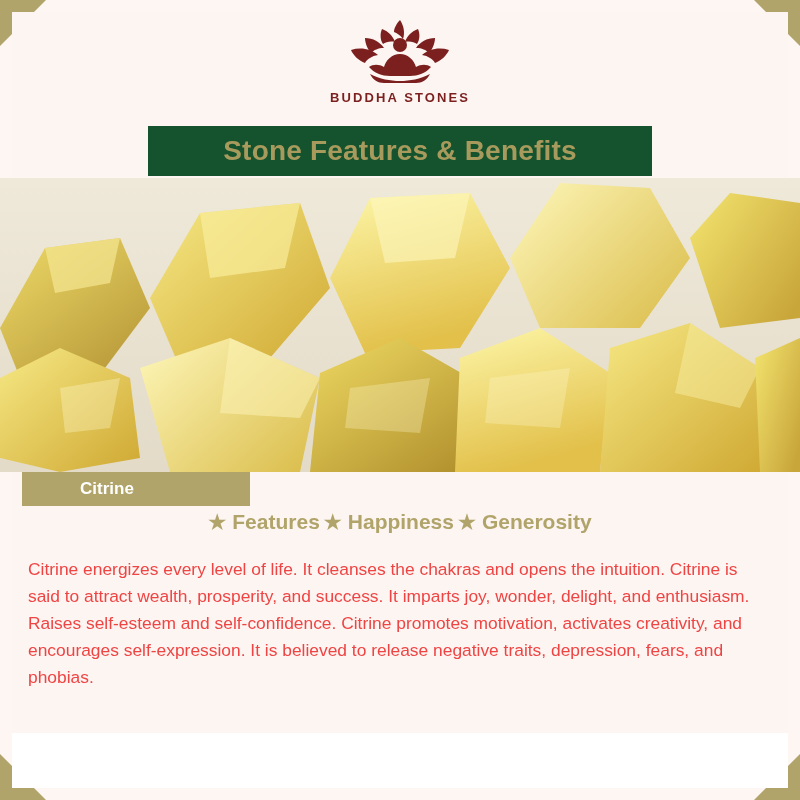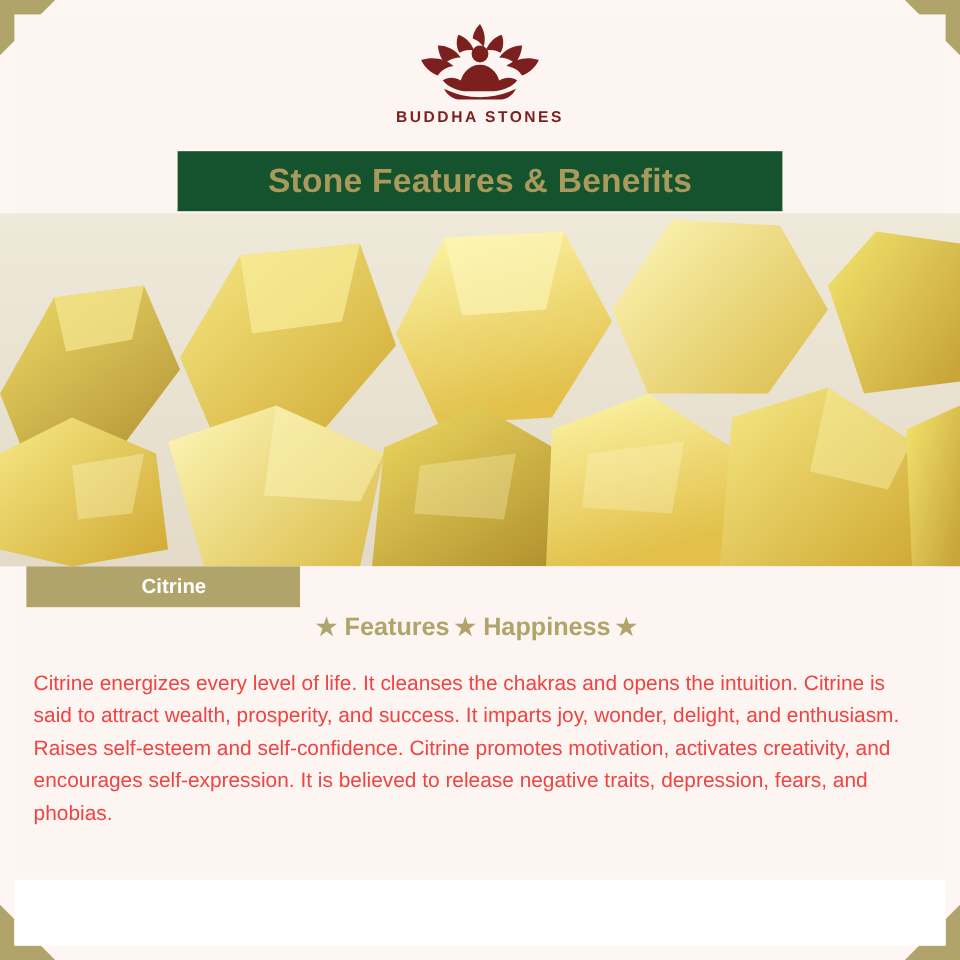--- a/index.html
+++ b/index.html
@@ -87,21 +87,21 @@
     background: #e9e4d8;
   }
   .hero svg { display: block; width: 100%; height: 100%; }
 
   
   .namebar {
     position: absolute;
     top: 472px; left: 22px;
     width: 228px; height: 34px;
     background: #b0a46a;
-    display: flex; align-items: center; padding-left: 38px;
+    display: flex; align-items: center;
   }
   .namebar span {
     color: #ffffff;
     font-size: 17px;
     font-weight: bold;
     margin-left: 58px;
   }
   .namebar-tail {
     position: absolute;
     top: 472px; left: 250px; right: 22px;
@@ -241,19 +241,20 @@
     <span class="kw">
       <span class="star">★</span>
       <span>Features</span>
     </span>
     <span class="kw">
       <span class="star">★</span>
       <span>Happiness</span>
     </span>
     <span class="kw">
       <span class="star">★</span>
+      <span>Generosity</span>
     </span>
   </div>
 
   <p class="body-copy">Citrine energizes every level of life. It cleanses the chakras and opens the intuition. Citrine is said to attract wealth, prosperity, and success. It imparts joy, wonder, delight, and enthusiasm. Raises self-esteem and self-confidence. Citrine promotes motivation, activates creativity, and encourages self-expression. It is believed to release negative traits, depression, fears, and phobias.</p>
 
   <div class="bottom-fill"></div>
 </div>
 
 </body></html>

